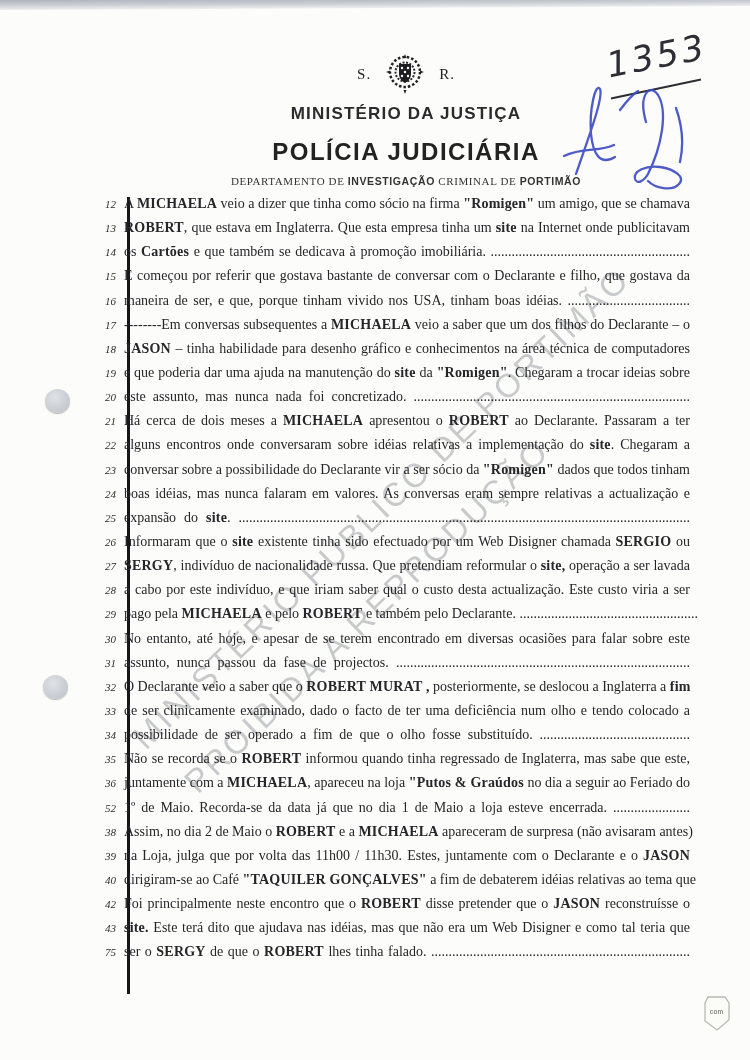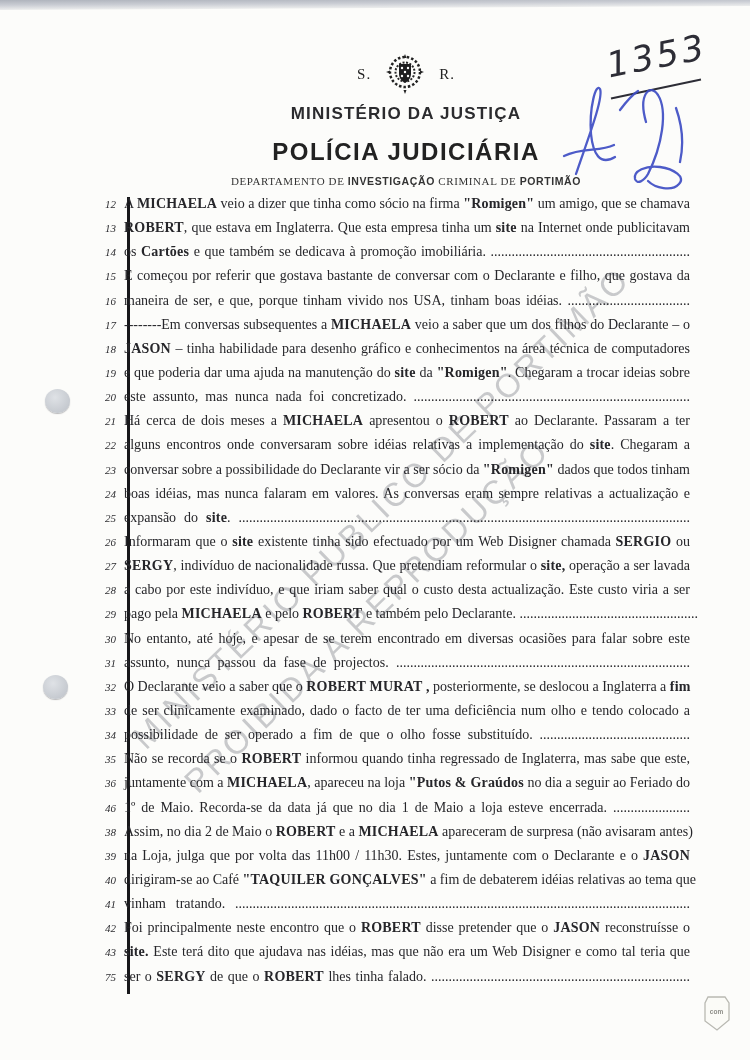--- a/index.html
+++ b/index.html
@@ -194,38 +194,34 @@
       </div>
       <div class="line">
         <span class="lnum">35</span>
         <span class="ltext"><span>Não se recorda se o </span><b>ROBERT</b><span> informou quando tinha regressado de Inglaterra, mas sabe que este,</span></span>
       </div>
       <div class="line">
         <span class="lnum">36</span>
         <span class="ltext"><span>juntamente com a </span><b>MICHAELA</b><span>, apareceu na loja </span><b>"Putos &amp; Graúdos</b><span> no dia a seguir ao Feriado do</span></span>
       </div>
       <div class="line">
-        <span class="lnum">46</span>
+        <span class="lnum">52</span>
         <span class="ltext"><span>1º de Maio. Recorda-se da data já que no dia 1 de Maio a loja esteve encerrada. ......................</span></span>
       </div>
       <div class="line">
         <span class="lnum">38</span>
         <span class="ltext"><span>Assim, no dia 2 de Maio o </span><b>ROBERT</b><span> e a </span><b>MICHAELA</b><span> apareceram de surpresa (não avisaram antes)</span></span>
       </div>
       <div class="line">
         <span class="lnum">39</span>
         <span class="ltext"><span>na Loja, julga que por volta das 11h00 / 11h30.  Estes, juntamente com o Declarante e o </span><b>JASON</b><span></span></span>
       </div>
       <div class="line">
         <span class="lnum">40</span>
         <span class="ltext"><span>dirigiram-se ao Café </span><b>"TAQUILER GONÇALVES"</b><span> a fim de debaterem idéias relativas ao tema que</span></span>
-      </div>
-      <div class="line">
-        <span class="lnum">41</span>
-        <span class="ltext"><span>vinham tratando. ..................................................................................................................................</span></span>
       </div>
       <div class="line">
         <span class="lnum">42</span>
         <span class="ltext"><span>Foi principalmente neste encontro que o </span><b>ROBERT</b><span> disse pretender que o </span><b>JASON</b><span> reconstruísse o</span></span>
       </div>
       <div class="line">
         <span class="lnum">43</span>
         <span class="ltext"><span></span><b>site.</b><span> Este terá dito que ajudava nas idéias, mas que não era um Web Disigner e como tal teria que</span></span>
       </div>
       <div class="line">

